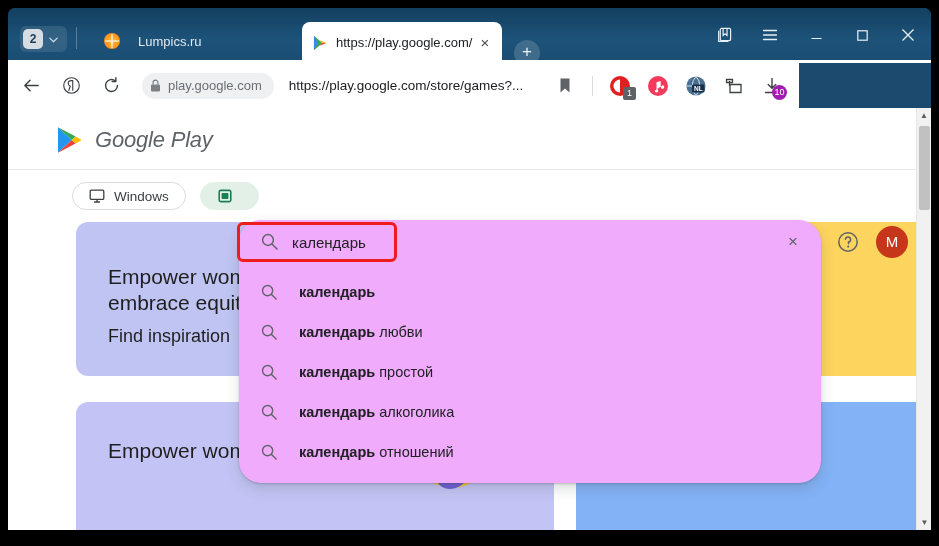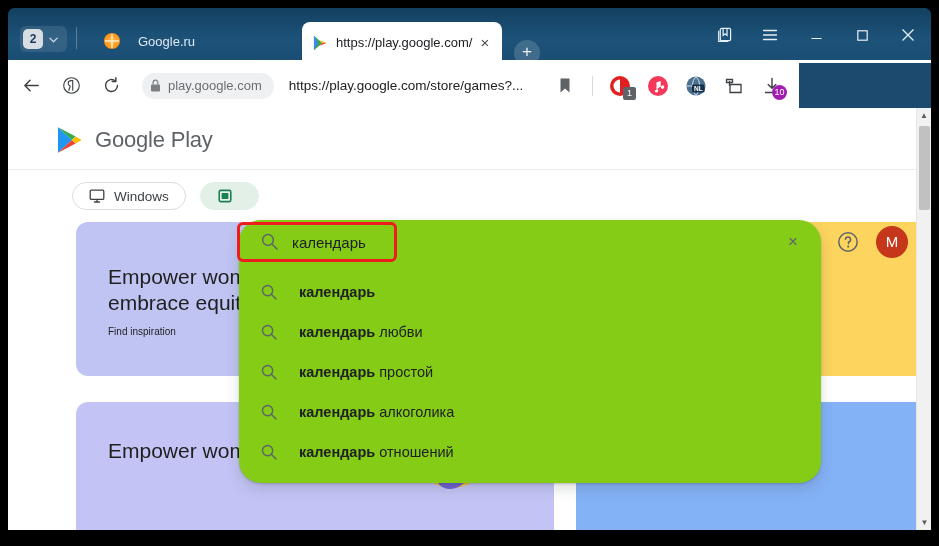--- a/index.html
+++ b/index.html
@@ -218,21 +218,21 @@
 
   
   #play-header {
     position: absolute; left: 0; top: 0;
     width: 908px; height: 62px;
     background:#fff;
     border-bottom: 1px solid #e8eaed;
   }
   .gp-logo {
     position: absolute; left: 48px; top: 18px;
-    display: flex; align-items: center;
+    display: flex; align-items: center; font-style: italic;
   }
   .gp-logo .glyph { width: 26px; height: 28px; }
   .gp-logo .word {
     margin-left: 13px;
     font-size: 22px; color: #5f6368; letter-spacing: -0.2px;
   }
 
   #search-highlight {
     position: absolute;
     left: 229px; top: 114px;
@@ -245,21 +245,21 @@
 
   #search-wrap {
     position: absolute;
     left: 231px; top: 112px;
     width: 582px; height: 268px;
     z-index: 40;
   }
   #search-panel {
     position: absolute; left: 0; top: 0;
     width: 582px; height: 263px;
-    background: #84cc16;
+    background: #f0abfc;
     border-radius: 22px;
     box-shadow: 0 1px 2px rgba(60,64,67,.25), 0 6px 14px rgba(60,64,67,.18);
     overflow: hidden;
   }
   #search-row {
     position: relative;
     height: 44px;
     display: flex; align-items: center;
   }
   .search-mag {
@@ -347,21 +347,21 @@
     cursor: pointer;
   }
   .card .ctitle {
     position: absolute; left: 32px; top: 42px;
     font-size: 21px; line-height: 26px;
     color: #1f1f1f;
     white-space: pre-line;
   }
   .card .csub {
     position: absolute; left: 32px; top: 104px;
-    font-size: 10px; color: #1f1f1f;
+    font-size: 18px; color: #1f1f1f;
   }
   .card.purple { background: #bfc4f2; }
   .card.yellow { background: #fcd45e; }
   .card.lavender { background: #c3c4f5; }
   .card.skyblue { background: #84b2f7; }
   .card.two .ctitle { top: 36px; }
 
   
   .illu { position: absolute; right: 0; bottom: 0; width: 230px; height: 154px; }
 
@@ -400,21 +400,21 @@
           <svg width="11" height="11" viewBox="0 0 12 12">
               <path d="M2 4.5 L6 8.5 L10 4.5" fill="none" stroke="#c9d8e4" stroke-width="1.4" stroke-linecap="round"></path>
             </svg>
         </div>
       </div>
 
       <div class="tabstrip-div"></div>
 
       <div class="tab tab-inactive">
         <div class="fav-orange"></div>
-        <div class="tab-title">Google.ru</div>
+        <div class="tab-title">Lumpics.ru</div>
       </div>
 
       <div class="tab tab-active">
         <svg class="playicon" viewBox="0 0 20 22">
           <path d="M1 1 L12.5 11 L1 21 Z" fill="#34a853"></path>
           <path d="M1 1 L12.5 11 L1 21 Z" fill="none"></path>
           <path d="M1 1 L1 21 L6.5 11 Z" fill="#4285f4"></path>
           <path d="M12.5 11 L1 21 L8 15 Z" fill="#ea4335"></path>
           <path d="M8 7 L18.5 11 L12.5 11 Z" fill="#fbbc04"></path>
           <path d="M12.5 11 L18.5 11 L8 15 Z" fill="#ea4335"></path>

